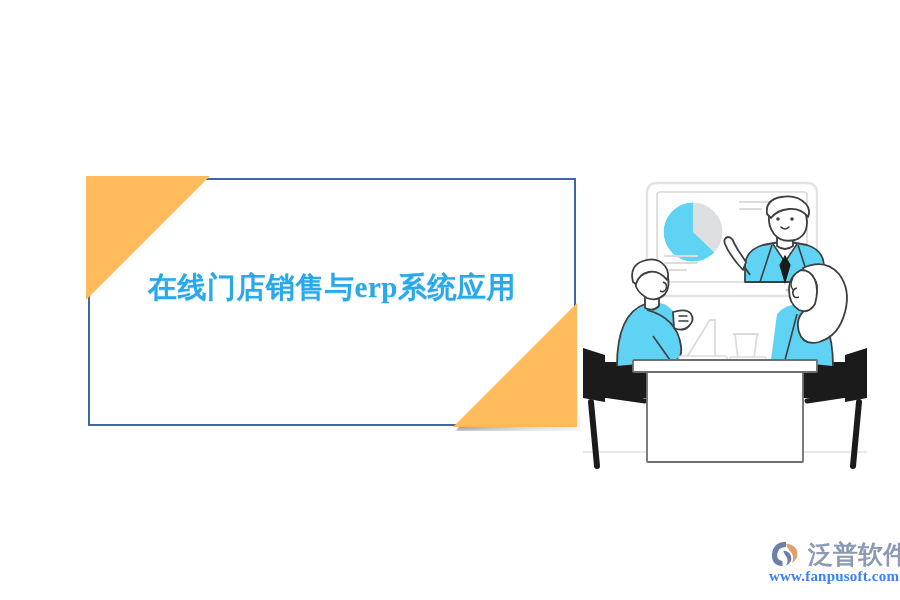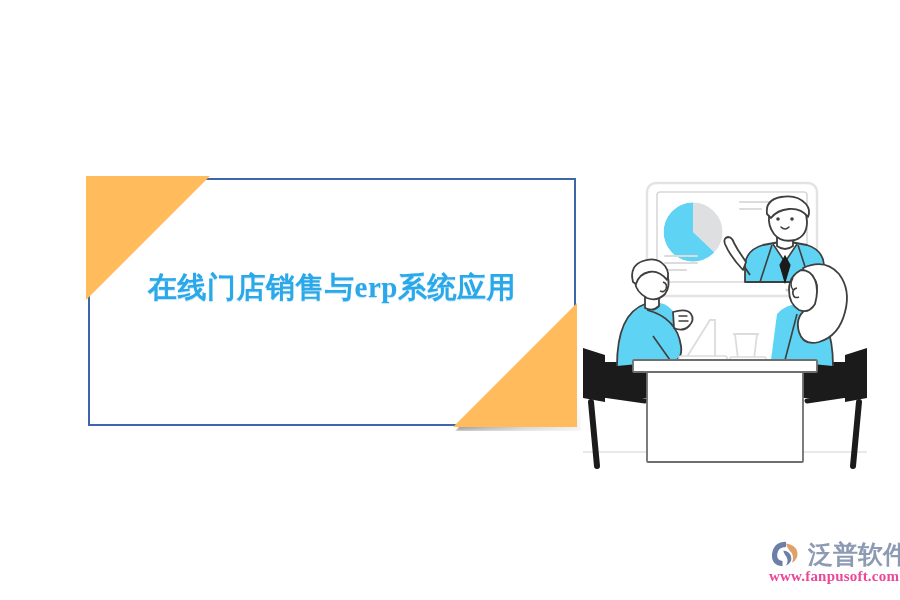--- a/index.html
+++ b/index.html
@@ -68,21 +68,21 @@
   .logo{position:absolute;left:768px;top:538px;width:126px;height:52px;}
   .logo-cn{
     position:absolute;left:40px;top:0px;
     font-family:"Liberation Sans","DejaVu Sans",sans-serif;
     font-weight:bold;font-size:25px;color:#8e9ab4;letter-spacing:0px;
     white-space:nowrap;
   }
   .logo-url{
     position:absolute;left:1px;top:30px;
     font-family:"Liberation Serif","DejaVu Serif",serif;
-    font-weight:bold;font-size:15px;color:#ec4899;letter-spacing:0.2px;
+    font-weight:bold;font-size:15px;color:#3b82f6;letter-spacing:0.2px;
     white-space:nowrap;
   }
   .logo-mark{position:absolute;left:0px;top:2px;width:36px;height:28px;}
 </style>
 </head>
 <body>
 
 <div id="canvas">
 
   <div class="tri-shadow-tl"></div>

